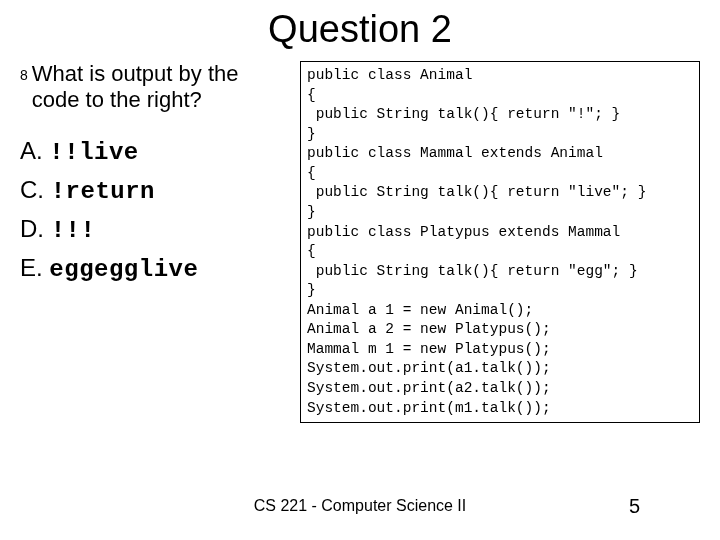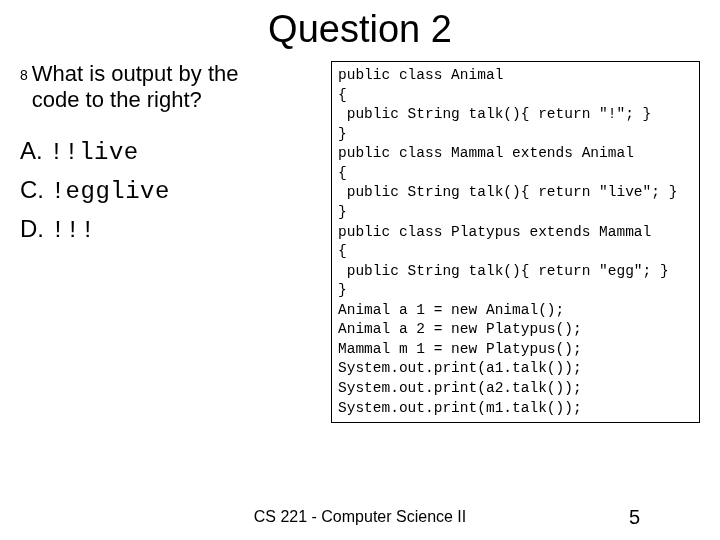--- a/index.html
+++ b/index.html
@@ -39,36 +39,36 @@
     margin-top: 6px;
   }
   .options {
     font-size: 24px;
     line-height: 1.55;
   }
   .option-row .label { font-family: Arial, Helvetica, sans-serif; }
   .option-row .code {
     font-family: "Courier New", Courier, monospace;
     letter-spacing: 0.5px;
+    font-weight: bold;
   }
   .right {
     flex: 1;
-    margin-left: 31px;
   }
   .codebox {
     border: 1px solid #000;
     font-family: "Courier New", Courier, monospace;
     font-size: 14.5px;
     line-height: 1.35;
     padding: 4px 6px;
     white-space: pre;
   }
   .footer {
     position: absolute;
-    bottom: 14px;
+    bottom: 25px;
     left: 0;
     width: 720px;
     display: flex;
     justify-content: center;
     align-items: center;
     font-size: 16px;
   }
   .footer-text { }
   .page-num {
     position: absolute;
@@ -85,24 +85,27 @@
   <div class="left">
     <div class="question-line">
       <span class="bullet">8</span>
       <span>What is output by the code to the right?</span>
     </div>
     <div class="options">
       <div class="option-row">
         <span class="label">A. </span><span class="code">!!live</span>
       </div>
       <div class="option-row">
-        <span class="label">C. </span><span class="code">!egglive</span>
+        <span class="label">C. </span><span class="code">!return</span>
       </div>
       <div class="option-row">
         <span class="label">D. </span><span class="code">!!!</span>
+      </div>
+      <div class="option-row">
+        <span class="label">E. </span><span class="code">eggegglive</span>
       </div>
     </div>
   </div>
   <div class="right">
     <div class="codebox">public class Animal
 {
  public String talk(){ return "!"; }
 }
 public class Mammal extends Animal
 {

